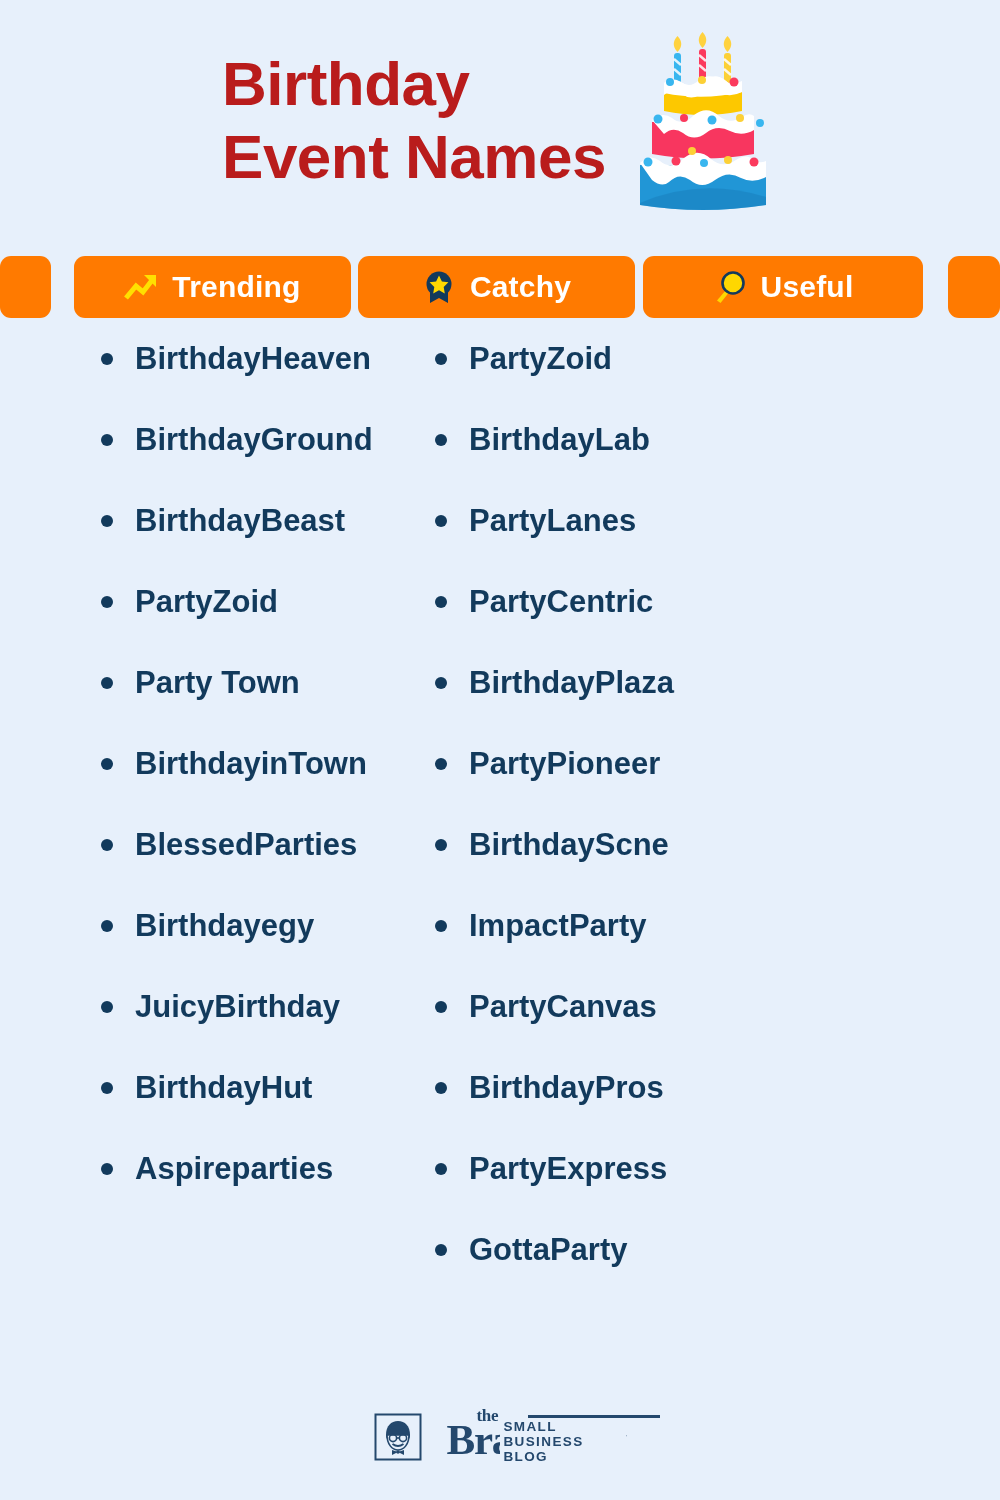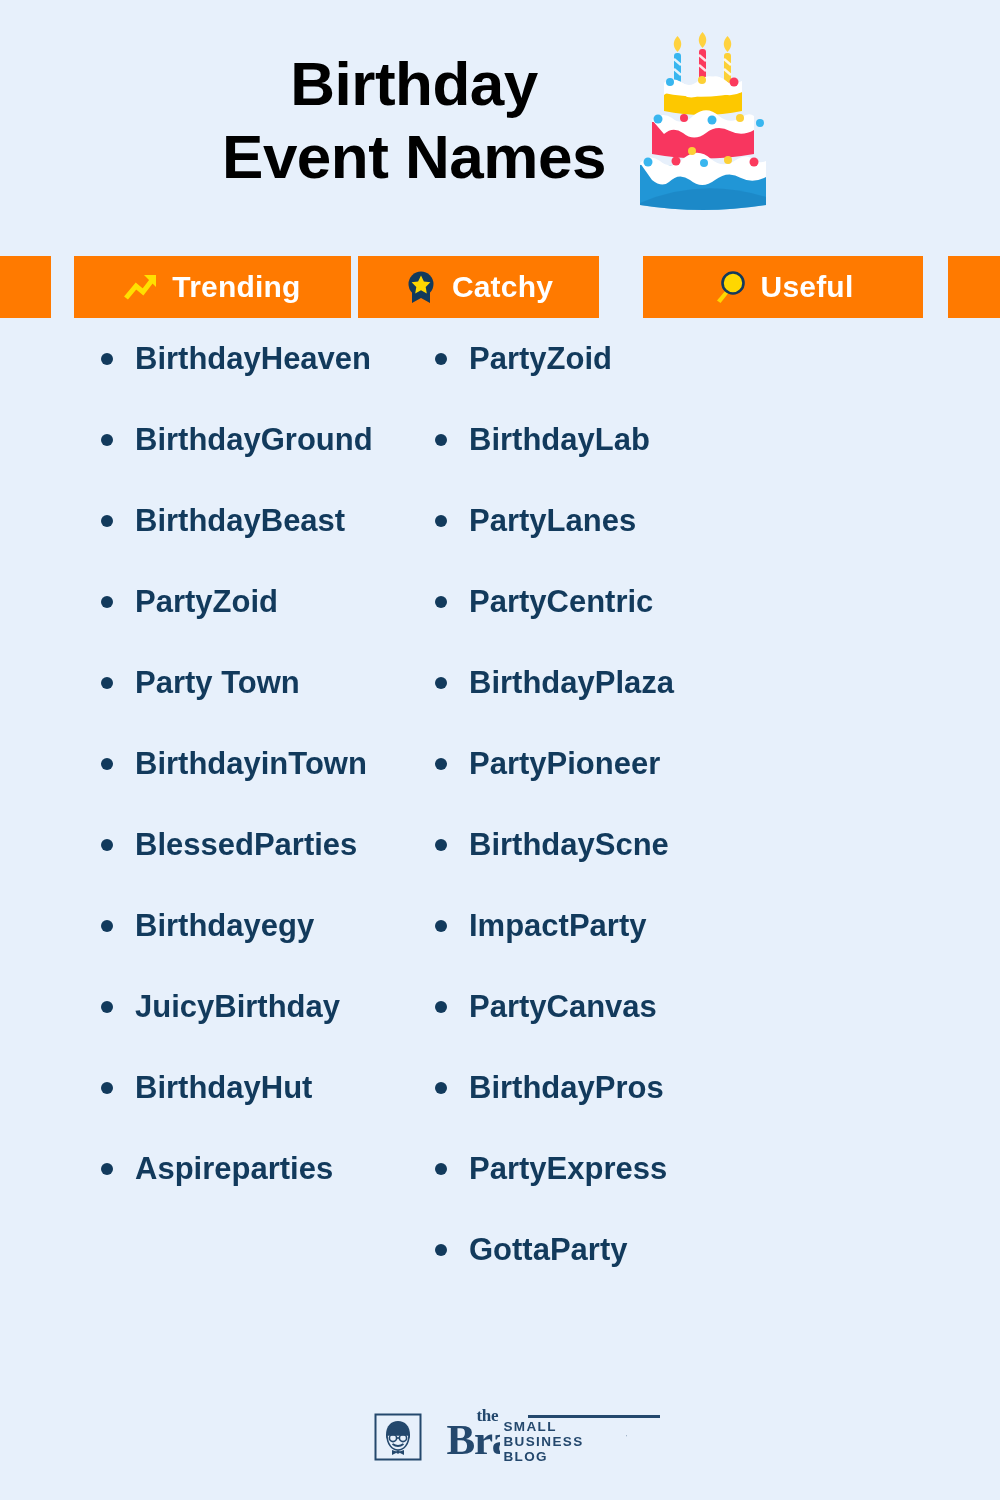--- a/index.html
+++ b/index.html
@@ -25,24 +25,24 @@
   }
   .header-inner {
     display: flex;
     align-items: center;
     gap: 22px;
     transform: translateY(-6px);
   }
   .page-title {
     font-size: 62px;
     font-weight: bold;
-    color: #000000;
+    color: #b91c1c;
     line-height: 1.18;
     letter-spacing: -0.5px;
-    text-align: center;
+    text-align: left;
     white-space: pre-line;
     margin: 0;
   }
   .cake-wrap {
     width: 150px;
     height: 190px;
     flex: 0 0 auto;
     display: block;
   }
 
@@ -57,24 +57,25 @@
   .tag-block {
     position: absolute;
     top: 0;
     height: 62px;
     background: #ff7a00;
     display: flex;
     align-items: center;
     justify-content: center;
     gap: 14px;
     box-sizing: border-box;
+    border-radius: 11px;
   }
   .tag-edge-left  { left: 0;    width: 51px; }
   .tag-1          { left: 74px;  width: 277px; }
-  .tag-2          { left: 358px; width: 241px; }
+  .tag-2          { left: 358px; width: 277px; }
   .tag-3          { left: 643px; width: 280px; }
   .tag-edge-right { left: 948px; width: 52px; }
 
   .tag-label {
     color: #ffffff;
     font-size: 30px;
     font-weight: bold;
     letter-spacing: 0.2px;
   }
   .tag-icon {

